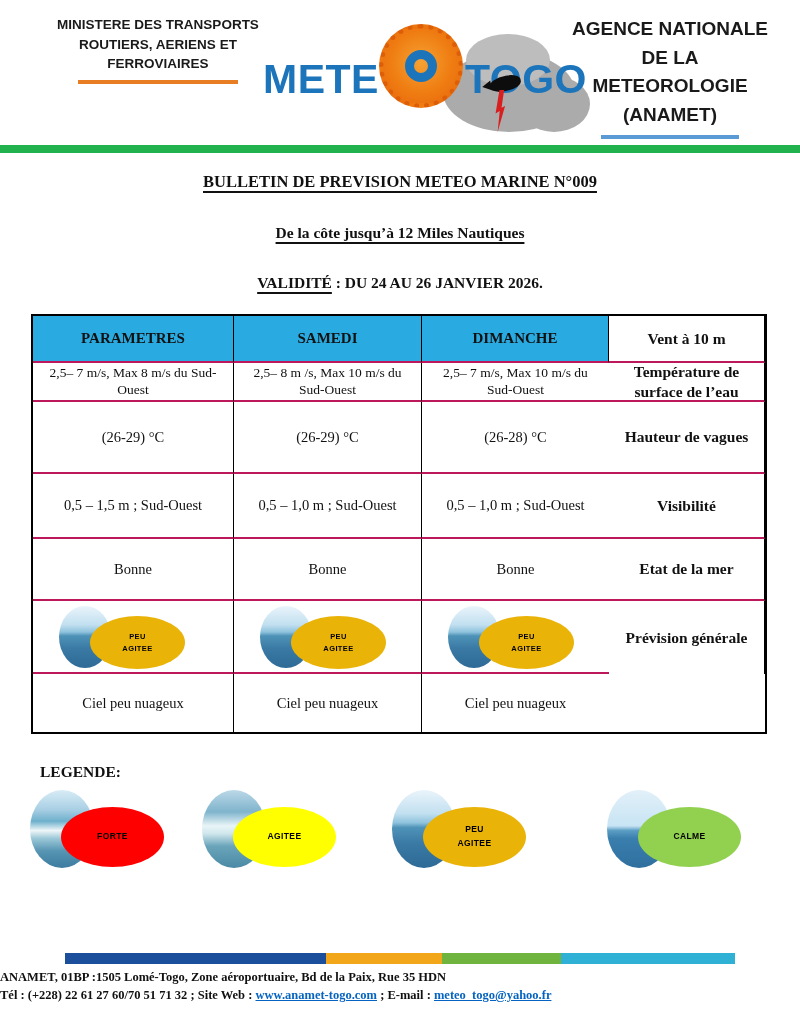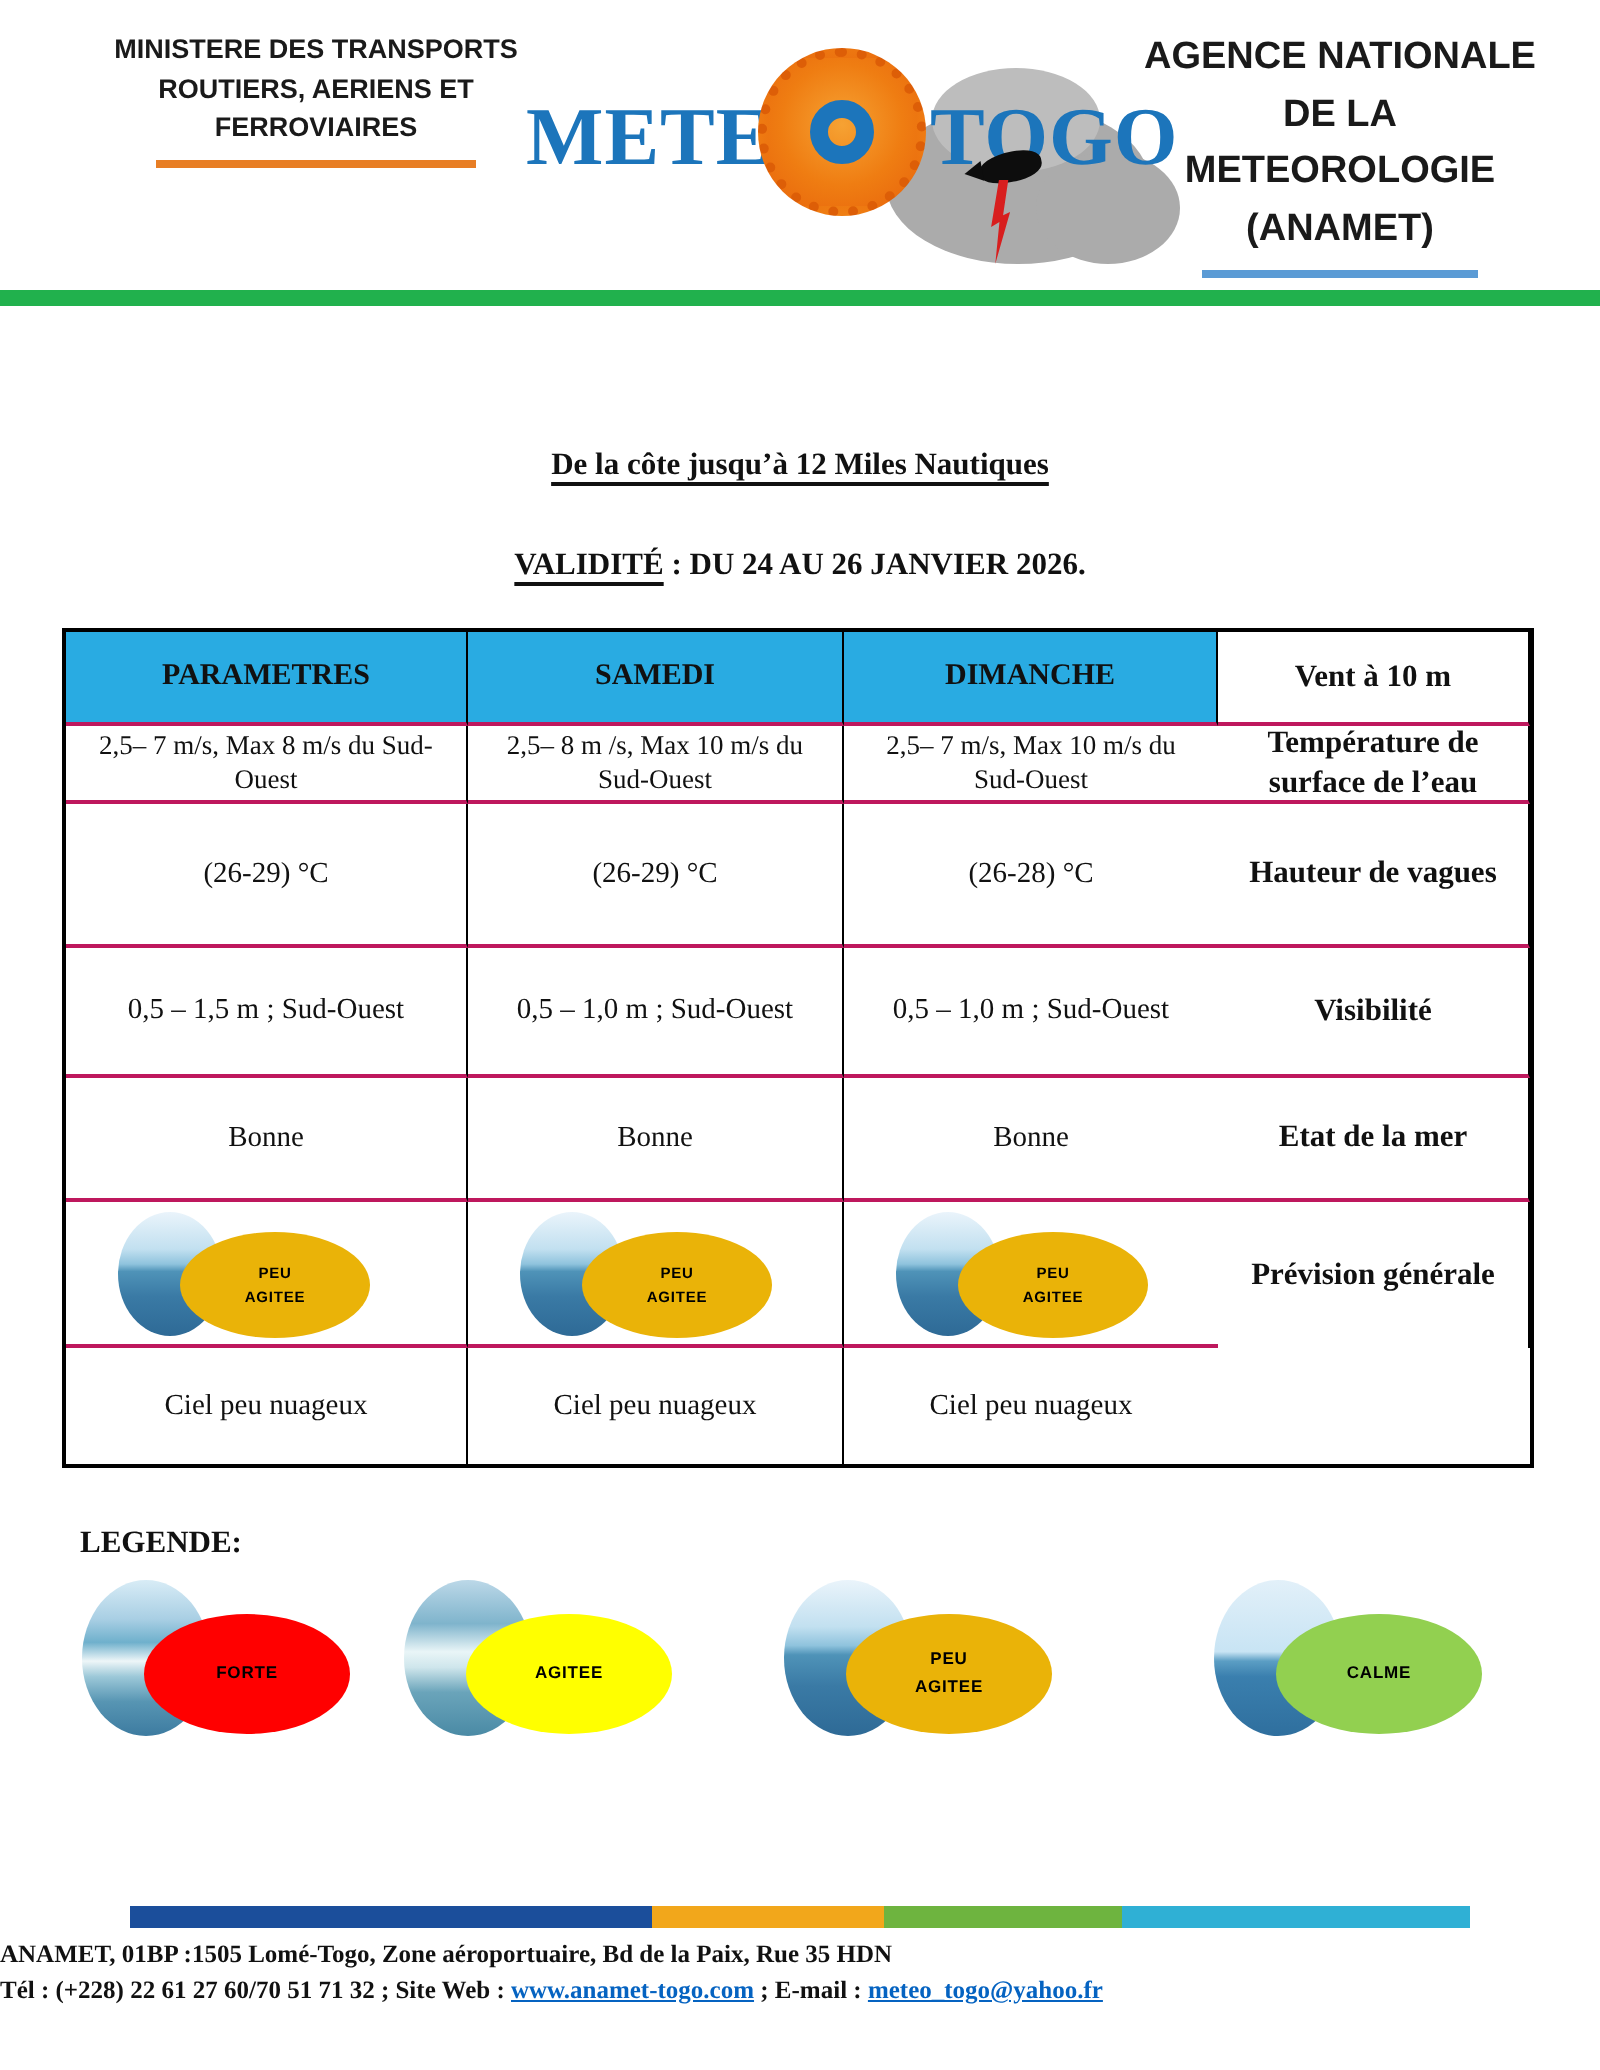--- a/index.html
+++ b/index.html
@@ -12,21 +12,21 @@
   .ministry-underline { height:4px; background:#E87E24; width:160px; margin:6px auto 0; }
   .agency { position:absolute; left:572px; top:15px; width:196px; text-align:center;
     font-family:"Liberation Sans", sans-serif; font-weight:bold; font-size:19px; color:#1a1a1a; line-height:1.5; }
   .agency-underline { height:4px; background:#5B9BD5; width:138px; margin:6px auto 0; }
 
   .logo { position:absolute; left:263px; top:24px; width:320px; height:112px; }
   .cloud { position:absolute; background:#ABABAB; border-radius:50%; z-index:1; }
   .cloud.c1 { left:180px; top:28px; width:132px; height:80px; }
   .cloud.c2 { left:203px; top:10px; width:84px; height:52px; background:#BDBDBD; }
   .cloud.c3 { left:255px; top:52px; width:72px; height:56px; }
-  .logo-word { position:absolute; top:20px; z-index:2; font-family:Liberation Serif, serif;
+  .logo-word { position:absolute; top:32px; z-index:2; font-family:Liberation Sans, sans-serif;
     font-weight:bold; font-size:41px; color:#1C75BB; letter-spacing:0.5px; }
   .logo-word.w1 { left:0; }
   .logo-word.w2 { left:202px; }
   .sun { position:absolute; left:116px; top:0; width:84px; height:84px; border-radius:50%;
     background:radial-gradient(circle at 50% 45%, #F6A233 0%, #EF7D12 55%, #E8650C 100%);
     border:5px dotted #DD5E07; z-index:3; display:flex; align-items:center; justify-content:center; }
   .sun-ring { width:32px; height:32px; border-radius:50%; border:9px solid #1C75BB; }
   .bird { position:absolute; left:226px; top:52px; width:32px; height:15px; background:#0d0d0d;
     border-radius:65% 45% 55% 50%; transform:rotate(-10deg); z-index:4; }
   .bird::before { content:""; position:absolute; left:-7px; top:2px; width:0; height:0;
@@ -67,21 +67,21 @@
   .sea-rough   { background:linear-gradient(180deg,#d8ecf6 0%,#a9cfe4 25%,#6fb0cc 40%,#eef6f8 52%,#9cc8d8 62%,#5795b3 78%,#3d7ba0 100%); }
   .sea-wave    { background:linear-gradient(180deg,#bcd8e8 0%,#7fb4cc 28%,#e9f5f7 46%,#cfe6ec 56%,#6aa4ba 72%,#4a8aa5 100%); }
   .sea-calm    { background:linear-gradient(180deg,#e2f0f9 0%,#c8e4f4 46%,#5b9ec4 52%,#3a7fae 62%,#2f6f9e 100%); }
 
   .bg-forte { background:#FF0000; } .bg-agitee { background:#FFFF00; }
   .bg-peu { background:#eab308; } .bg-calme { background:#92D050; }
 
   
   .legend-label { position:absolute; left:40px; top:763px; font-weight:bold; font-size:15.5px; color:#111; }
   .legend-item { position:absolute; top:790px; width:170px; height:92px; }
-  .li1 { left:41px; } .li2 { left:202px; } .li3 { left:392px; } .li4 { left:607px; }
+  .li1 { left:30px; } .li2 { left:202px; } .li3 { left:392px; } .li4 { left:607px; }
   .legend-item .sea-photo { position:absolute; left:0; top:0; width:64px; height:78px; }
   .legend-item .sea-badge { position:absolute; left:31px; top:17px; width:103px; height:60px; font-size:8.5px; }
 
   
   .footer-bar { position:absolute; left:65px; top:953px; width:670px; height:11px; display:flex; }
   .fb1 { width:261px; background:#1B4E9B; } .fb2 { width:116px; background:#F2A71B; }
   .fb3 { width:119px; background:#6EB43F; } .fb4 { width:174px; background:#2FB0D5; }
   .footer-text { position:absolute; width:100%; font-weight:bold; font-size:12.5px; color:#111; }
   .f1 { top:970px; } .f2 { top:988px; }
   .flink { color:#0563C1; text-decoration:underline; }
@@ -111,20 +111,21 @@
   </div>
 
   <div class="agency">
     <div>AGENCE NATIONALE DE LA</div>
     <div>METEOROLOGIE (ANAMET)</div>
     <div class="agency-underline"></div>
   </div>
 
   <div class="divider"></div>
 
+  <div class="doc-title t1"><span class="u">BULLETIN DE PREVISION METEO MARINE N°009</span></div>
   <div class="doc-title t2"><span class="u">De la côte jusqu’à 12 Miles Nautiques</span></div>
   <div class="doc-title t3"><span class="u">VALIDITÉ</span><span> : DU 24 AU 26 JANVIER 2026.</span></div>
 
   <div class="mtable">
     <div class="cell head">PARAMETRES</div>
     <div class="cell head">SAMEDI</div>
     <div class="cell head">DIMANCHE</div>
 
     <div class="cell param">Vent à 10 m</div>
     <div class="cell small">2,5– 7 m/s, Max 8 m/s du Sud-Ouest</div>

